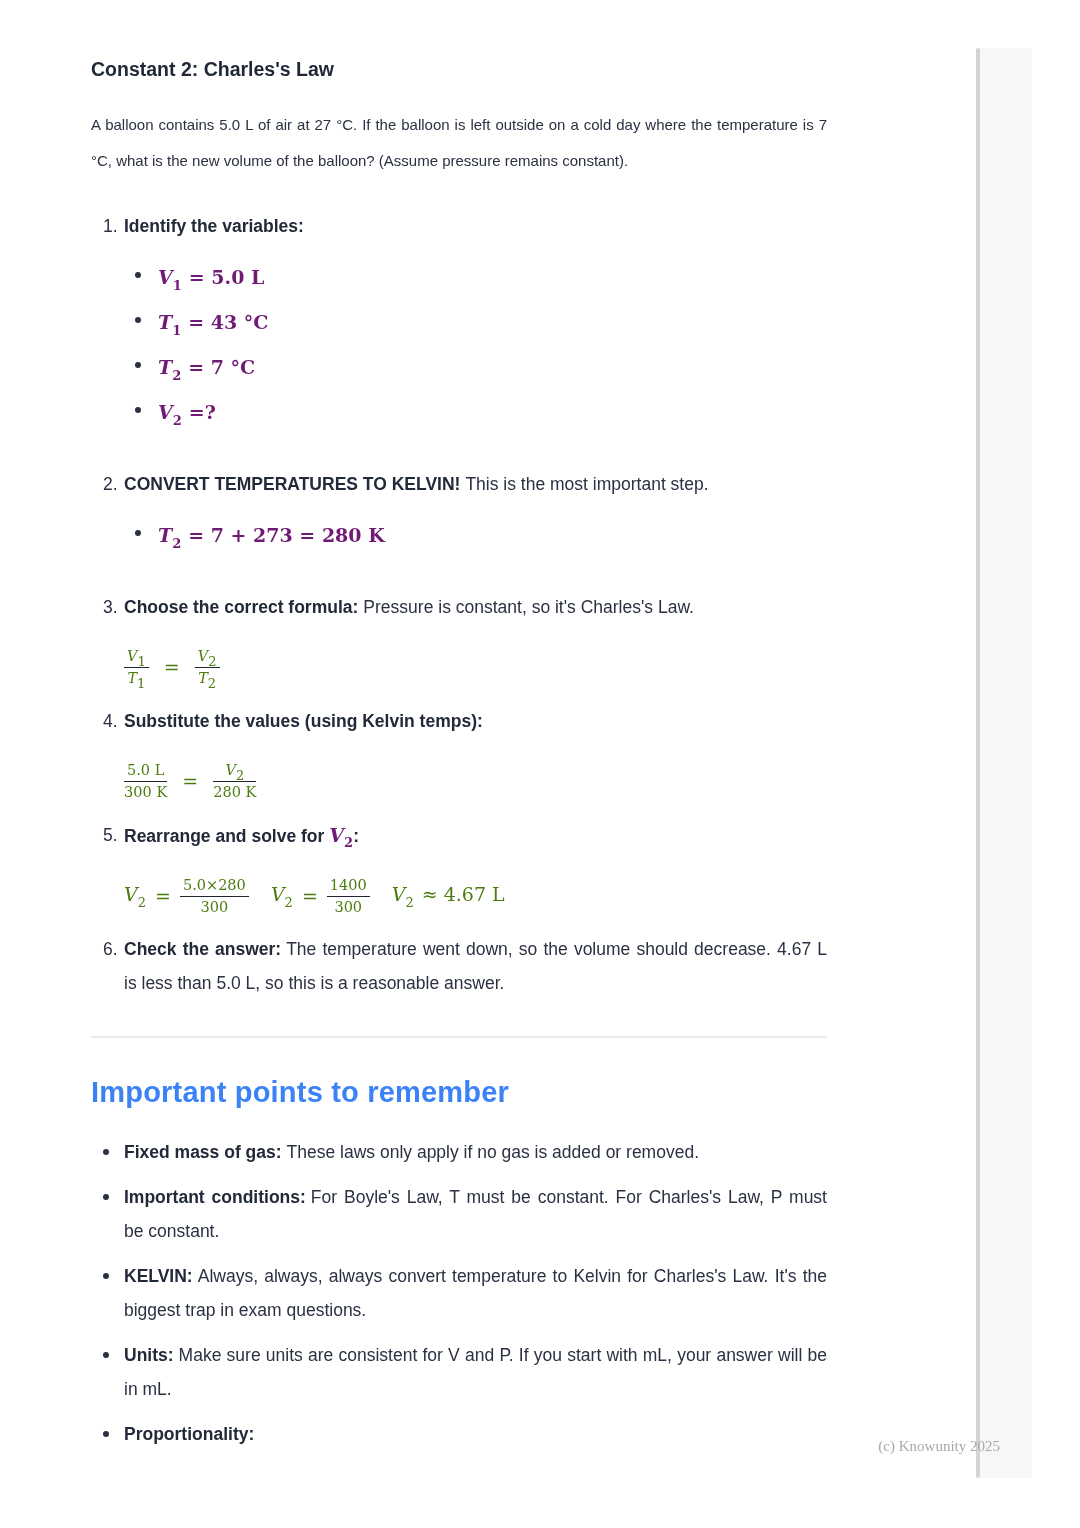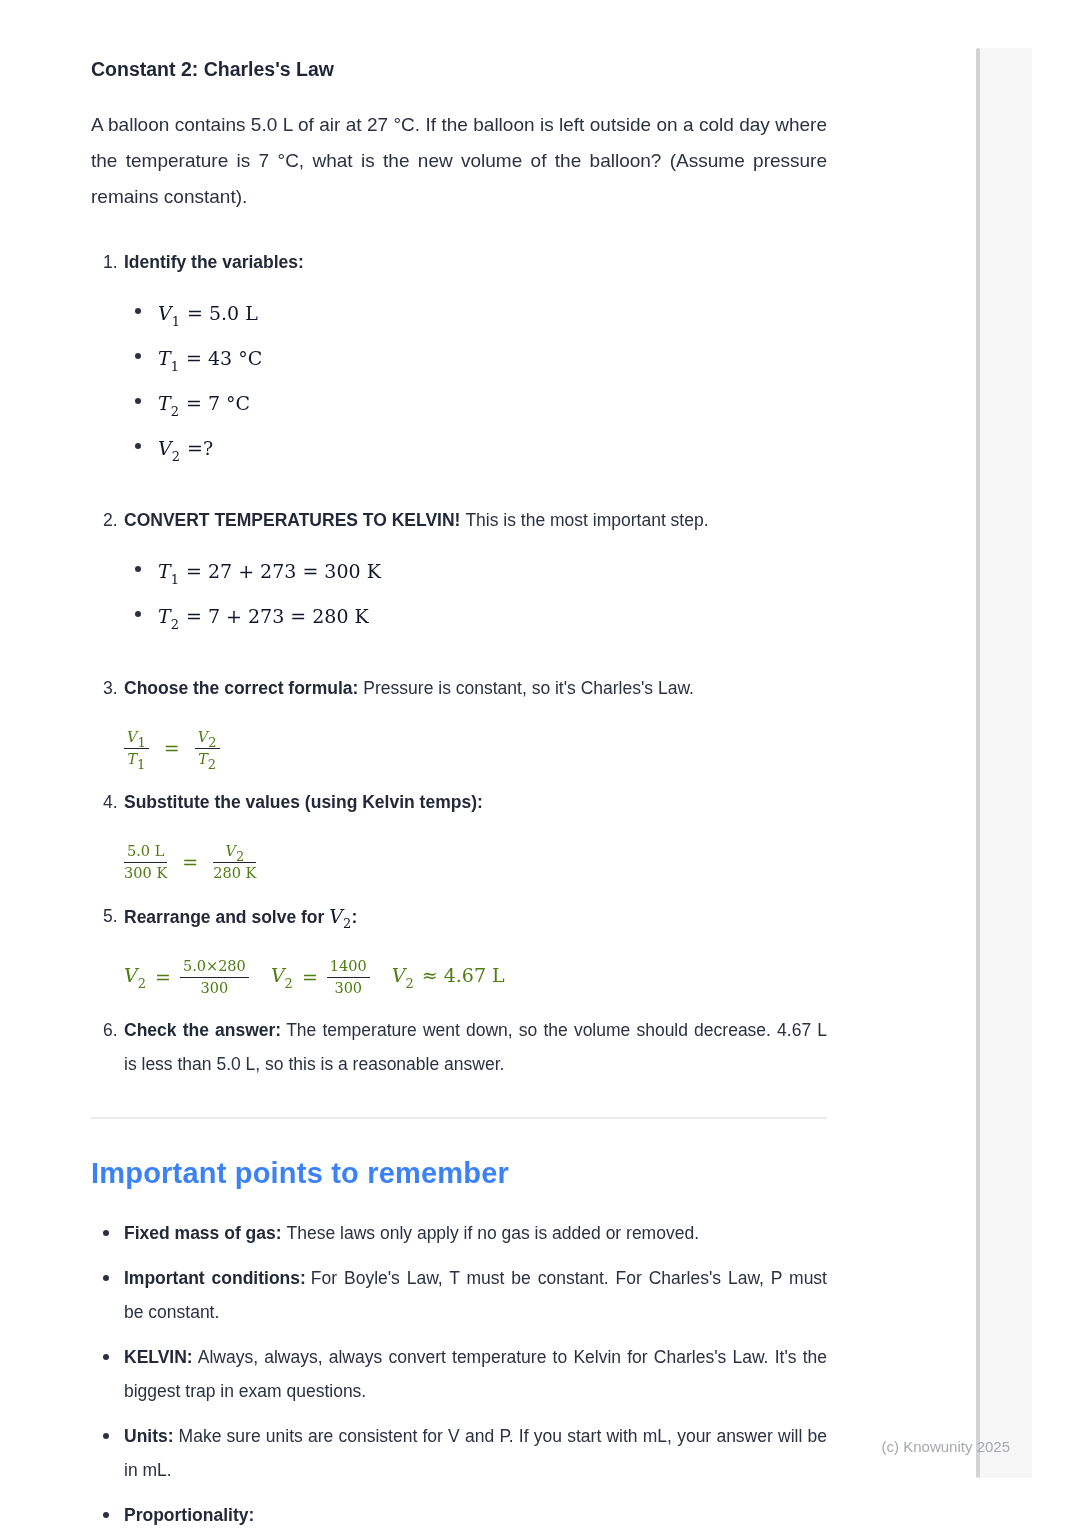--- a/index.html
+++ b/index.html
@@ -2,34 +2,34 @@
 <html><head>
 <meta charset="utf-8">
 <style>
   html,body{margin:0;padding:0;background:#ffffff;}
   body{width:1080px;height:1528px;position:relative;overflow:hidden;
        font-family:"Liberation Sans",sans-serif;color:#2a3142;}
   .page{position:absolute;inset:0;background:#ffffff;}
   .doc{position:absolute;left:91px;top:0;width:736px;}
 
   .example-title{margin:58px 0 26px;font-size:19.5px;font-weight:700;color:#1f2637;}
-  .intro{font-size:19px;line-height:36px;text-align:justify;margin:0 0 30px;}
+  .intro{font-size:15px;line-height:36px;text-align:justify;margin:0 0 30px;}
 
   .b{font-weight:700;color:#222939;margin-right:5px;}
   .olist{font-size:17.5px;}
   .oli{display:flex;margin-bottom:24px;}
   .onum{flex:0 0 21px;margin-left:12px;line-height:34px;}
   .obody{flex:1;line-height:34px;text-align:justify;}
 
   .blist{margin-top:20px;}
   .bli{display:flex;line-height:28px;margin-bottom:17px;align-items:baseline;}
   .bdot{flex:0 0 23px;margin-left:11px;position:relative;}
   .bdot::before{content:"";position:absolute;left:0;top:-12px;width:6px;height:6px;border-radius:50%;background:#2a3142;}
 
-  .math{font-family:"DejaVu Serif","Liberation Serif",serif;font-size:19px;color:#0f172a;}
+  .math{font-family:"DejaVu Serif","Liberation Serif",serif;font-size:19px;color:#701a75;font-weight:bold;}
   .mvar{font-style:italic;}
   sub{font-size:13px;font-style:normal;position:relative;bottom:-1px;line-height:0;}
   .mrest{margin-left:7px;}
 
   .formula{margin:18px 0 16px 33px;font-family:"DejaVu Serif","Liberation Serif",serif;
            font-size:19px;color:#4d7c0f;line-height:1;}
   .frac{display:inline-block;text-align:center;vertical-align:middle;font-size:14.5px;line-height:1.2;}
   .fnum{display:block;border-bottom:1.4px solid #1e2431;padding:0 3px 2px;}
   .fden{display:block;padding-top:2px;}
   .feq{margin:0 9px;vertical-align:middle;}
@@ -40,21 +40,21 @@
   .muted-title{margin:38px 0 26px;font-size:29px;font-weight:700;color:#3b82f6;letter-spacing:0.2px;}
 
   .ilist{font-size:17.5px;}
   .ili{display:flex;margin-bottom:11px;}
   .idot{flex:0 0 21px;margin-left:12px;position:relative;}
   .idot::before{content:"";position:absolute;left:0;top:14px;width:6px;height:6px;border-radius:50%;background:#2a3142;}
   .ibody{flex:1;line-height:34px;text-align:justify;}
 
   .rail-track{position:absolute;left:980px;top:48px;width:52px;height:1430px;background:#f7f7f8;}
   .rail-thumb{position:absolute;left:976px;top:48px;width:4px;height:1430px;background:#d3d4d6;border-radius:2px;}
-  .footer{position:absolute;top:1438px;right:70px;font-size:15px;color:#a6a9ad;}
+  .footer{position:absolute;top:1438px;right:80px;font-size:15px;color:#a6a9ad;font-family:Liberation Serif, serif;}
 </style>
 </head>
 <body>
 
 <div class="page">
   <div class="doc">
 
     <h3 class="example-title">Constant 2: Charles's Law</h3>
 
     <p class="intro">A balloon contains 5.0 L of air at 27 °C. If the balloon is left outside on a cold day where the temperature is 7 °C, what is the new volume of the balloon? (Assume pressure remains constant).</p>
@@ -84,24 +84,20 @@
             </div>
           </div>
         </div>
       </div>
 
       <div class="oli">
         <span class="onum">2.</span>
         <div class="obody">
           <span class="b">CONVERT TEMPERATURES TO KELVIN!</span><span>This is the most important step.</span>
           <div class="blist">
-            <div class="bli">
-              <span class="bdot"></span>
-              <span class="math"><span class="mvar">T</span><sub>1</sub><span class="mrest">= 27 + 273 = 300 K</span></span>
-            </div>
             <div class="bli">
               <span class="bdot"></span>
               <span class="math"><span class="mvar">T</span><sub>2</sub><span class="mrest">= 7 + 273 = 280 K</span></span>
             </div>
           </div>
         </div>
       </div>
 
       <div class="oli">
         <span class="onum">3.</span>

